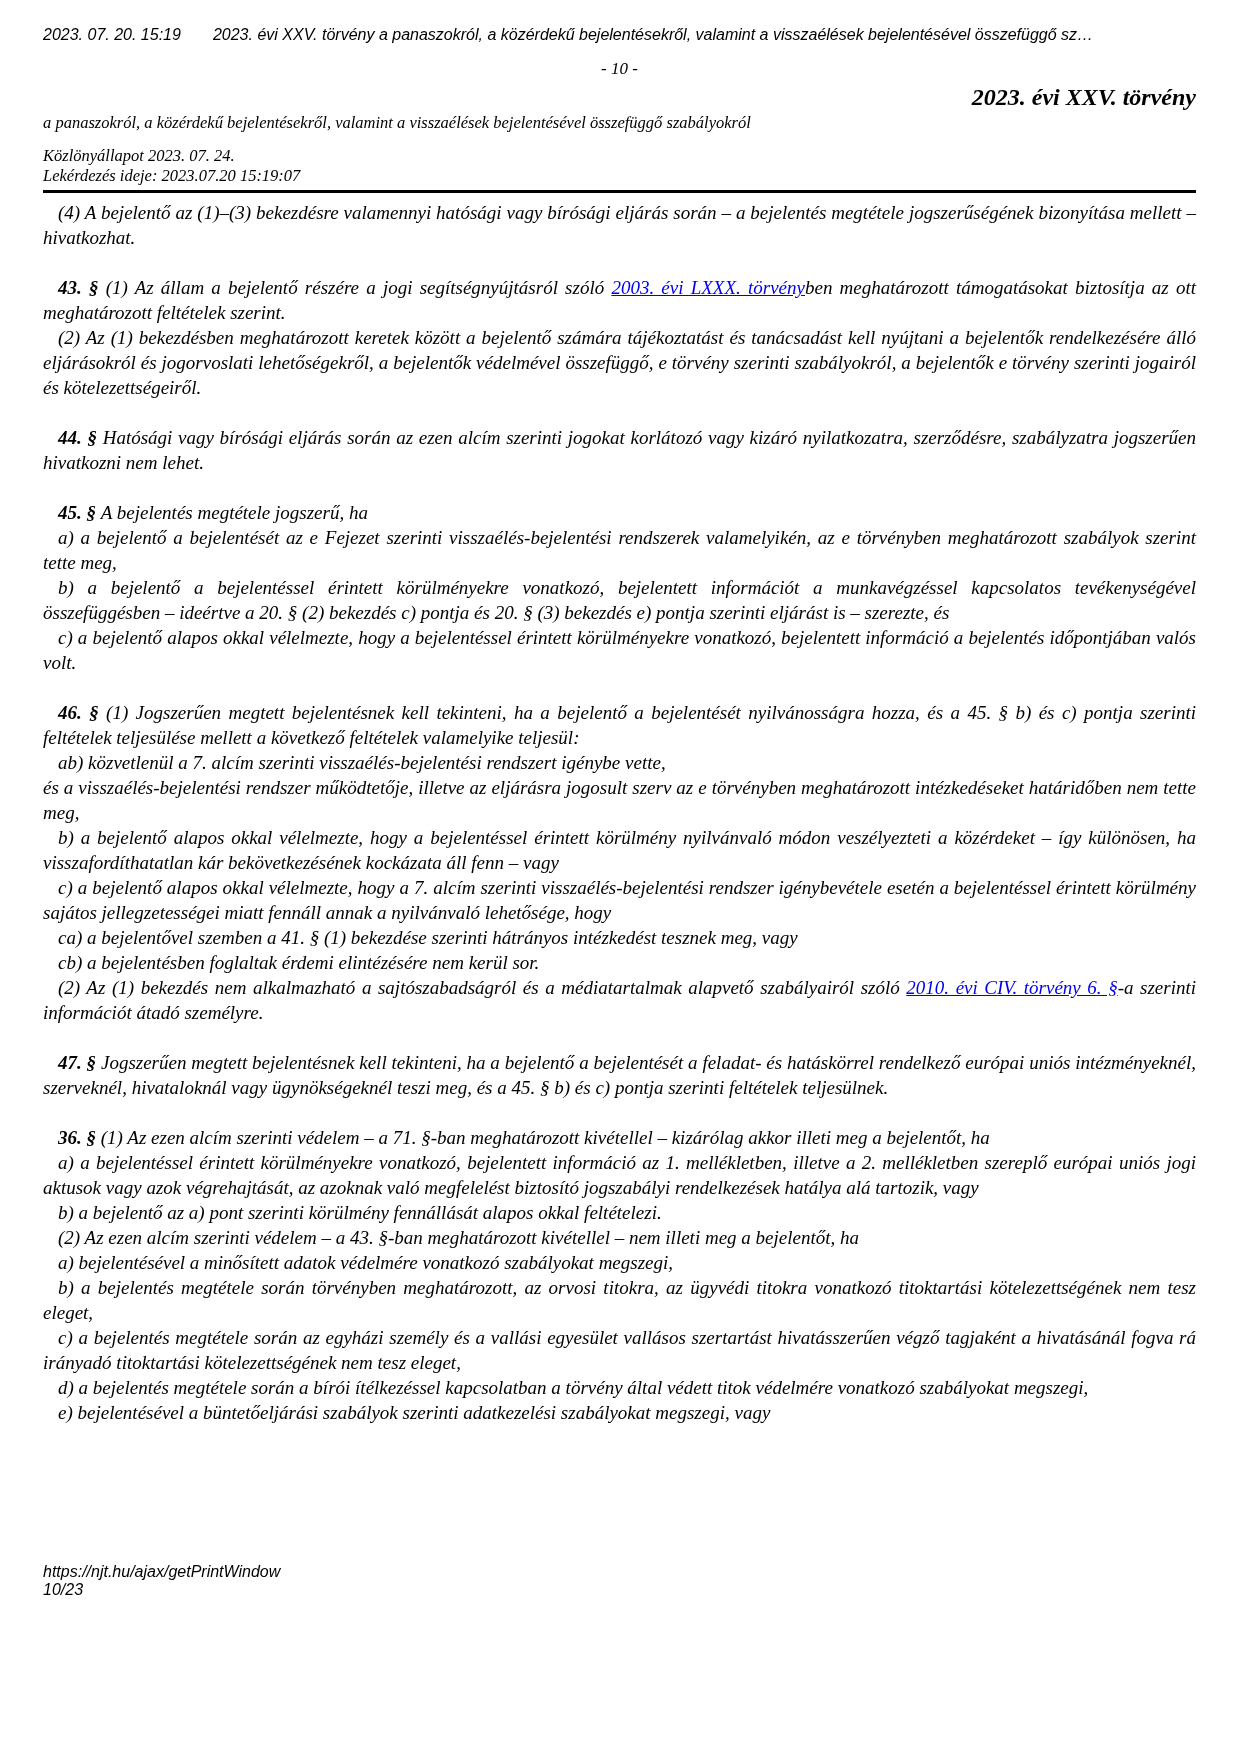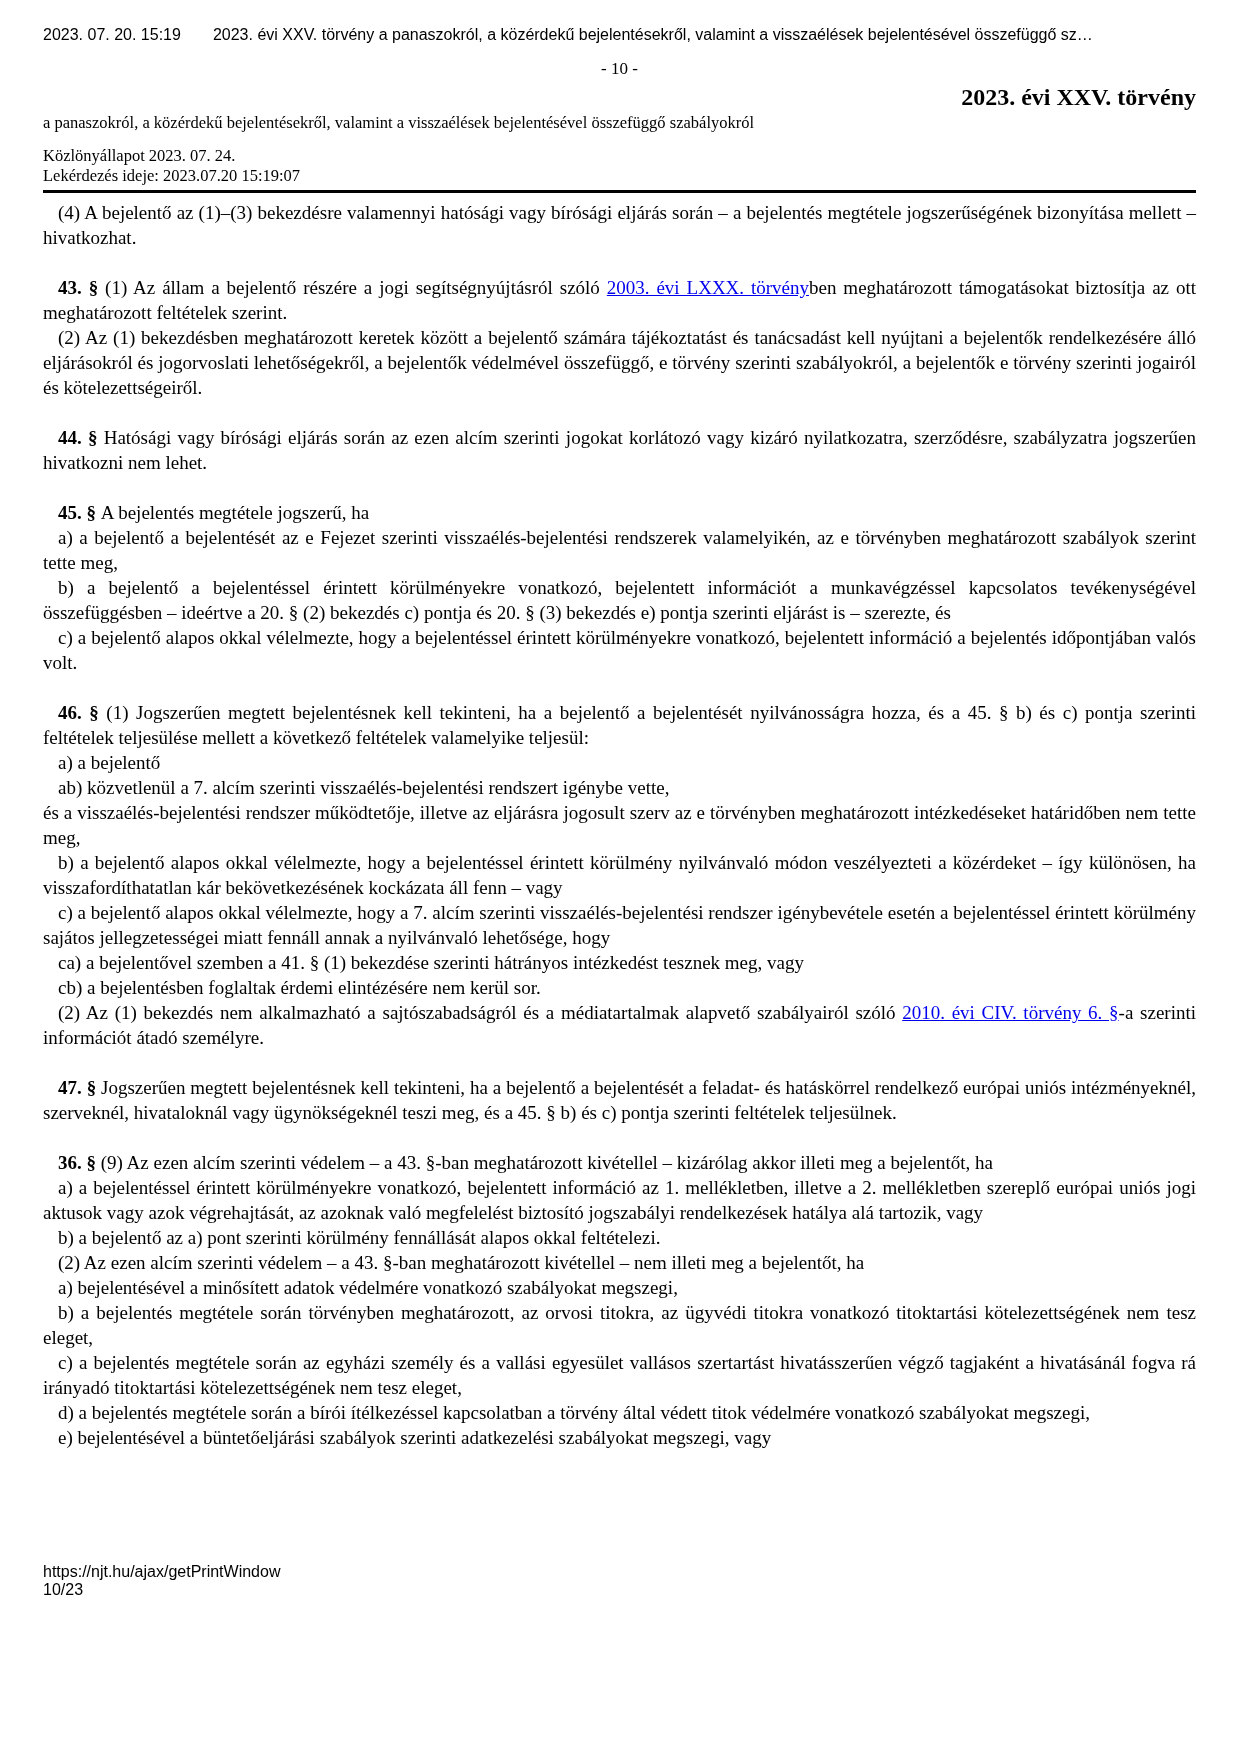--- a/index.html
+++ b/index.html
@@ -9,20 +9,21 @@
   }
   .page {
     position: relative;
     width: 1239px;
     height: 1632px;
     background: #ffffff;
     box-sizing: border-box;
     padding: 0 43px;
     overflow: hidden;
     color: #000;
+    font-style: italic;
   }
   
   .print-header {
     display: flex;
     align-items: baseline;
     padding-top: 26px;
     font-family: "Liberation Sans", sans-serif;
     font-size: 16px;
     color: #000;
   }
@@ -125,30 +126,29 @@
   <main class="law-body">
       <p class="para"><span>(4) A bejelentő az (1)–(3) bekezdésre valamennyi hatósági vagy bírósági eljárás során – a bejelentés megtétele jogszerűségének bizonyítása mellett – hivatkozhat.</span></p>
       <p class="para section-start"><span class="b">43. § </span><span>(1) Az állam a bejelentő részére a jogi segítségnyújtásról szóló </span><a class="law-link" style="color: rgb(0, 0, 238);">2003. évi LXXX. törvény</a><span>ben meghatározott támogatásokat biztosítja az ott meghatározott feltételek szerint.</span></p>
       <p class="para"><span>(2) Az (1) bekezdésben meghatározott keretek között a bejelentő számára tájékoztatást és tanácsadást kell nyújtani a bejelentők rendelkezésére álló eljárásokról és jogorvoslati lehetőségekről, a bejelentők védelmével összefüggő, e törvény szerinti szabályokról, a bejelentők e törvény szerinti jogairól és kötelezettségeiről.</span></p>
       <p class="para section-start"><span class="b">44. § </span><span>Hatósági vagy bírósági eljárás során az ezen alcím szerinti jogokat korlátozó vagy kizáró nyilatkozatra, szerződésre, szabályzatra jogszerűen hivatkozni nem lehet.</span></p>
       <p class="para section-start"><span class="b">45. § </span><span>A bejelentés megtétele jogszerű, ha</span></p>
       <p class="para"><span>a) a bejelentő a bejelentését az e Fejezet szerinti visszaélés-bejelentési rendszerek valamelyikén, az e törvényben meghatározott szabályok szerint tette meg,</span></p>
       <p class="para"><span>b) a bejelentő a bejelentéssel érintett körülményekre vonatkozó, bejelentett információt a munkavégzéssel kapcsolatos tevékenységével összefüggésben – ideértve a 20. § (2) bekezdés c) pontja és 20. § (3) bekezdés e) pontja szerinti eljárást is – szerezte, és</span></p>
       <p class="para"><span>c) a bejelentő alapos okkal vélelmezte, hogy a bejelentéssel érintett körülményekre vonatkozó, bejelentett információ a bejelentés időpontjában valós volt.</span></p>
       <p class="para section-start"><span class="b">46. § </span><span>(1) Jogszerűen megtett bejelentésnek kell tekinteni, ha a bejelentő a bejelentését nyilvánosságra hozza, és a 45. § b) és c) pontja szerinti feltételek teljesülése mellett a következő feltételek valamelyike teljesül:</span></p>
-      <p class="para"><span>a) a bejelentő</span></p>
       <p class="para"><span>ab) közvetlenül a 7. alcím szerinti visszaélés-bejelentési rendszert igénybe vette,</span></p>
       <p class="para flush"><span>és a visszaélés-bejelentési rendszer működtetője, illetve az eljárásra jogosult szerv az e törvényben meghatározott intézkedéseket határidőben nem tette meg,</span></p>
       <p class="para"><span>b) a bejelentő alapos okkal vélelmezte, hogy a bejelentéssel érintett körülmény nyilvánvaló módon veszélyezteti a közérdeket – így különösen, ha visszafordíthatatlan kár bekövetkezésének kockázata áll fenn – vagy</span></p>
       <p class="para"><span>c) a bejelentő alapos okkal vélelmezte, hogy a 7. alcím szerinti visszaélés-bejelentési rendszer igénybevétele esetén a bejelentéssel érintett körülmény sajátos jellegzetességei miatt fennáll annak a nyilvánvaló lehetősége, hogy</span></p>
       <p class="para"><span>ca) a bejelentővel szemben a 41. § (1) bekezdése szerinti hátrányos intézkedést tesznek meg, vagy</span></p>
       <p class="para"><span>cb) a bejelentésben foglaltak érdemi elintézésére nem kerül sor.</span></p>
       <p class="para"><span>(2) Az (1) bekezdés nem alkalmazható a sajtószabadságról és a médiatartalmak alapvető szabályairól szóló </span><a class="law-link" style="color: rgb(0, 0, 238);">2010. évi CIV. törvény 6. §</a><span>-a szerinti információt átadó személyre.</span></p>
       <p class="para section-start"><span class="b">47. § </span><span>Jogszerűen megtett bejelentésnek kell tekinteni, ha a bejelentő a bejelentését a feladat- és hatáskörrel rendelkező európai uniós intézményeknél, szerveknél, hivataloknál vagy ügynökségeknél teszi meg, és a 45. § b) és c) pontja szerinti feltételek teljesülnek.</span></p>
-      <p class="para section-start"><span class="b">36. § </span><span>(9) Az ezen alcím szerinti védelem – a 43. §-ban meghatározott kivétellel – kizárólag akkor illeti meg a bejelentőt, ha</span></p>
+      <p class="para section-start"><span class="b">36. § </span><span>(1) Az ezen alcím szerinti védelem – a 71. §-ban meghatározott kivétellel – kizárólag akkor illeti meg a bejelentőt, ha</span></p>
       <p class="para"><span>a) a bejelentéssel érintett körülményekre vonatkozó, bejelentett információ az 1. mellékletben, illetve a 2. mellékletben szereplő európai uniós jogi aktusok vagy azok végrehajtását, az azoknak való megfelelést biztosító jogszabályi rendelkezések hatálya alá tartozik, vagy</span></p>
       <p class="para"><span>b) a bejelentő az a) pont szerinti körülmény fennállását alapos okkal feltételezi.</span></p>
       <p class="para"><span>(2) Az ezen alcím szerinti védelem – a 43. §-ban meghatározott kivétellel – nem illeti meg a bejelentőt, ha</span></p>
       <p class="para"><span>a) bejelentésével a minősített adatok védelmére vonatkozó szabályokat megszegi,</span></p>
       <p class="para"><span>b) a bejelentés megtétele során törvényben meghatározott, az orvosi titokra, az ügyvédi titokra vonatkozó titoktartási kötelezettségének nem tesz eleget,</span></p>
       <p class="para"><span>c) a bejelentés megtétele során az egyházi személy és a vallási egyesület vallásos szertartást hivatásszerűen végző tagjaként a hivatásánál fogva rá irányadó titoktartási kötelezettségének nem tesz eleget,</span></p>
       <p class="para"><span>d) a bejelentés megtétele során a bírói ítélkezéssel kapcsolatban a törvény által védett titok védelmére vonatkozó szabályokat megszegi,</span></p>
       <p class="para"><span>e) bejelentésével a büntetőeljárási szabályok szerinti adatkezelési szabályokat megszegi, vagy</span></p>
     </main>
 

